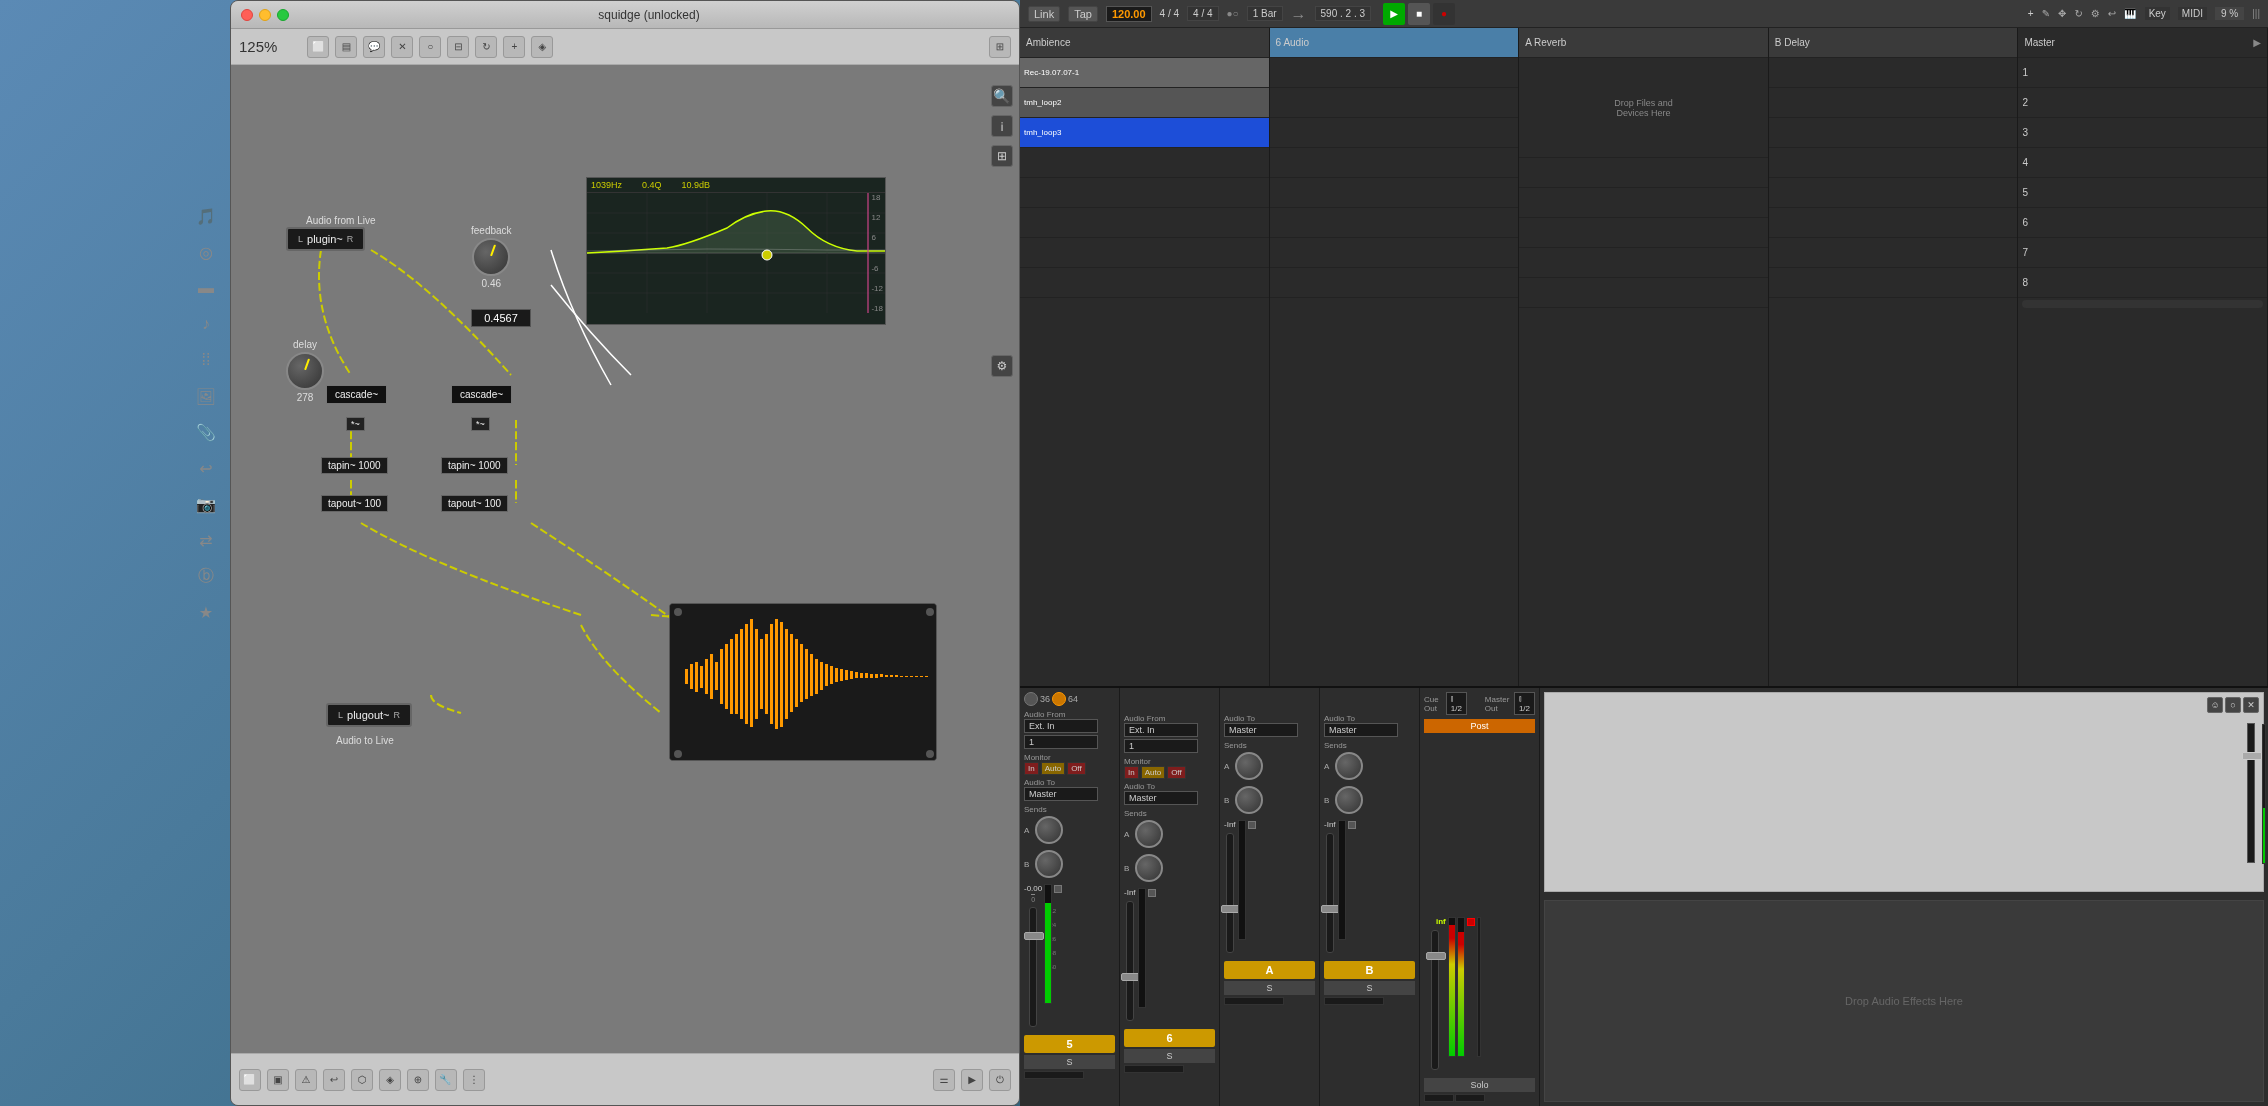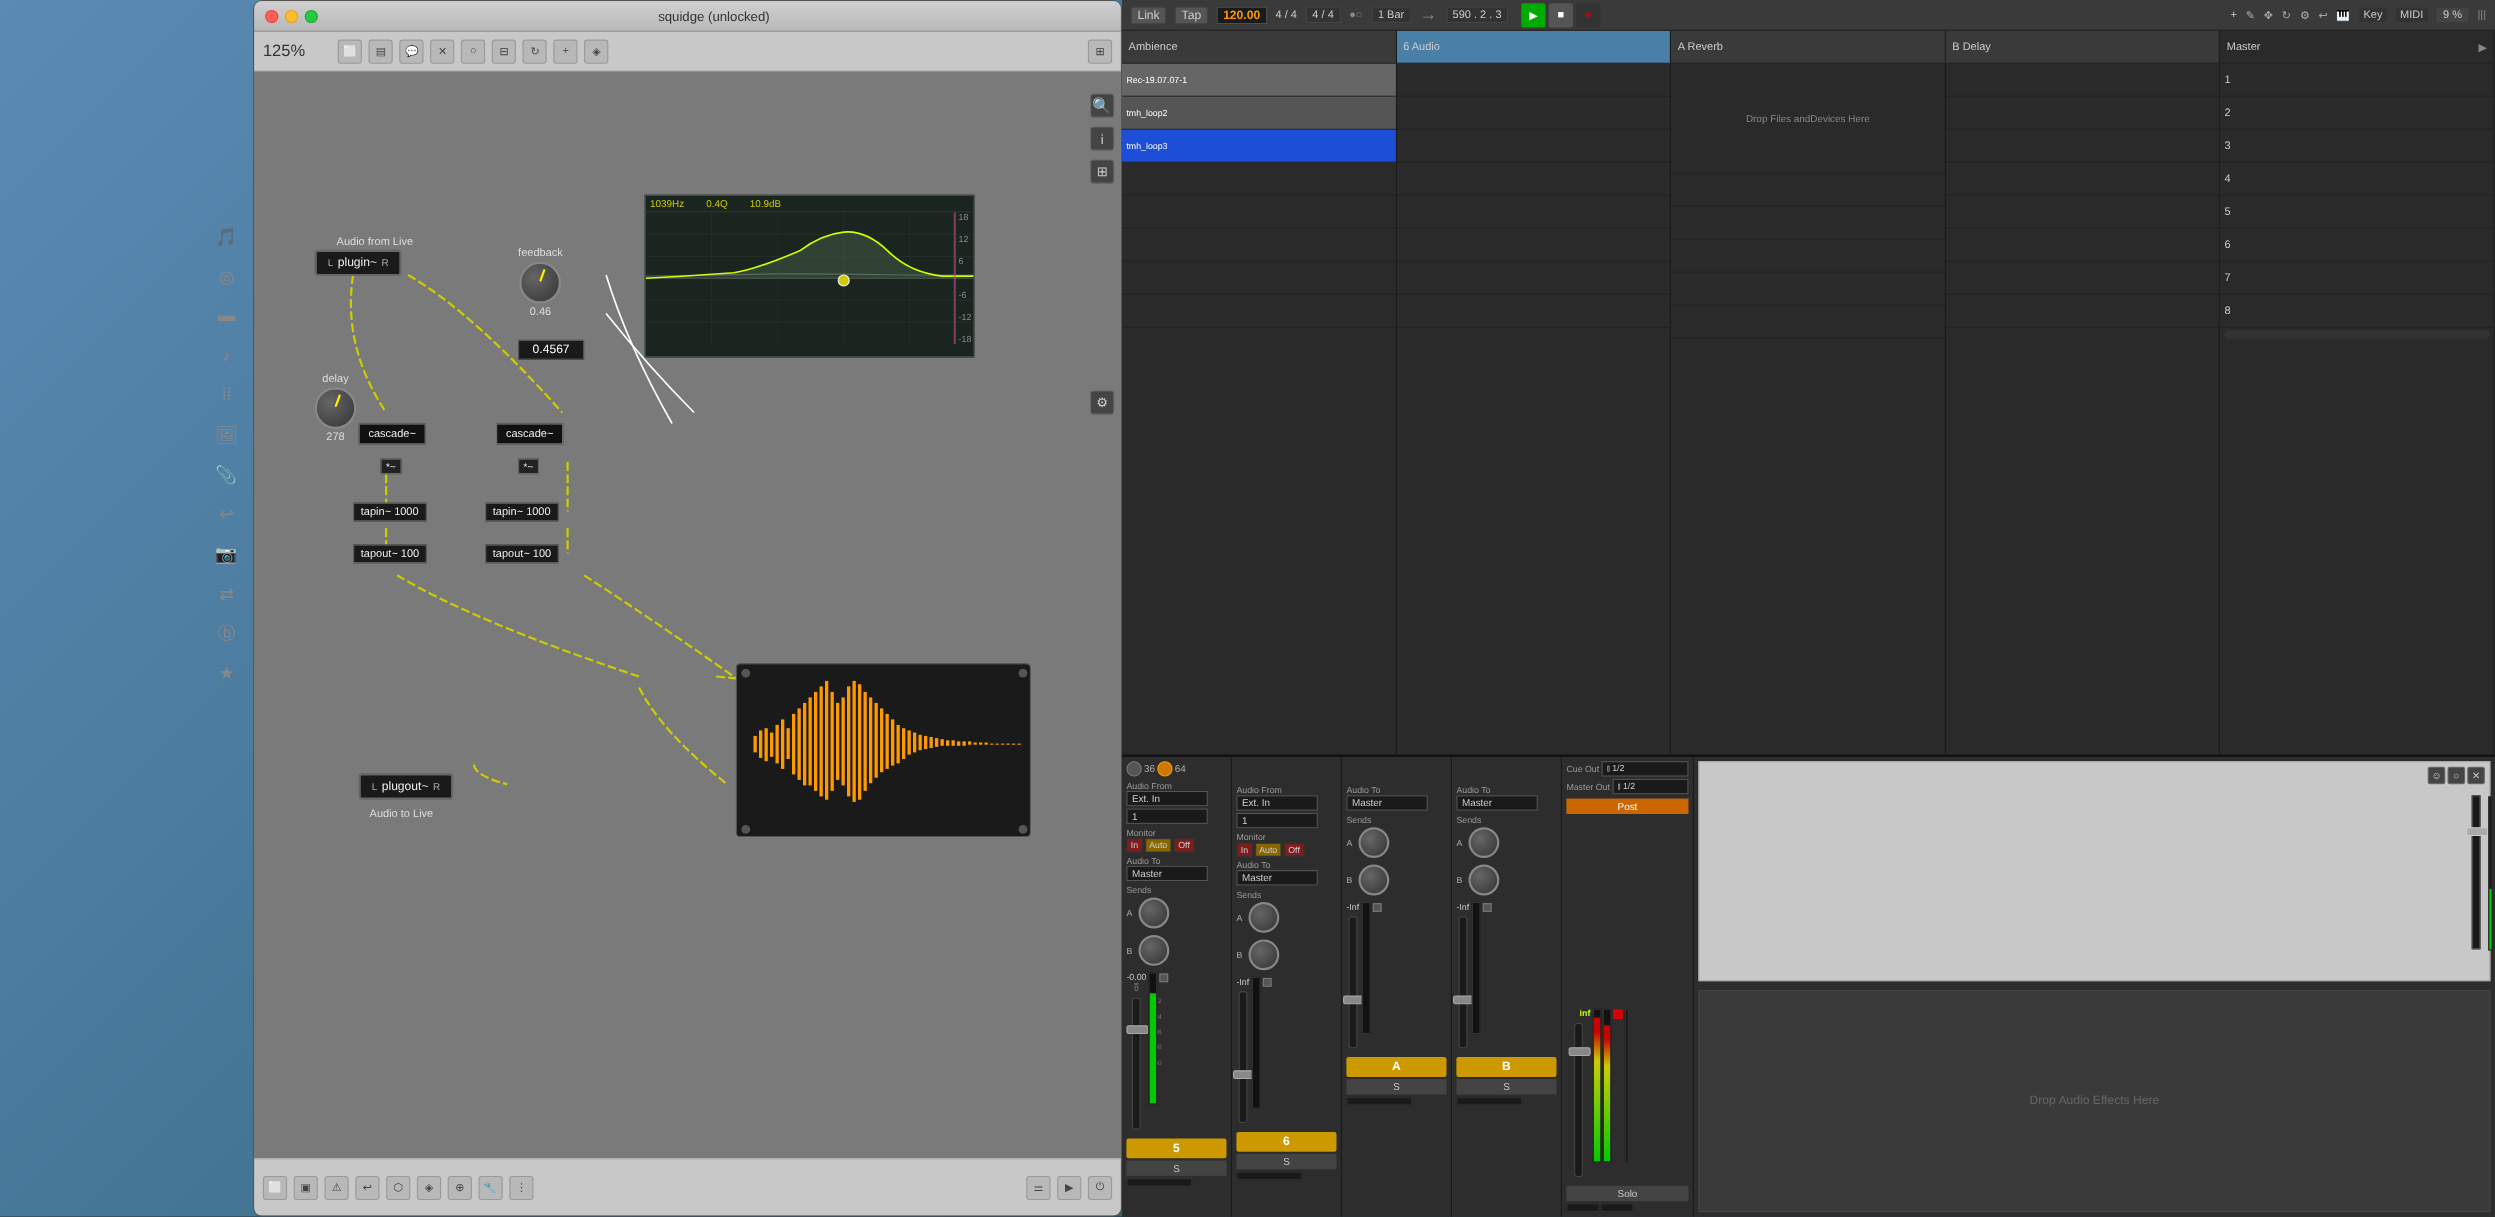--- a/index.html
+++ b/index.html
@@ -725,21 +725,21 @@
       <div class="clip-slot"></div>
       <div class="clip-slot"></div>
       <div class="clip-slot"></div>
     </div>
 
     <div style="display:flex; flex-direction:column; border-right:1px solid #1a1a1a; min-width:90px; flex:1;">
       <div class="live-track-header colored-areverb">
         <span>A Reverb</span>
       </div>
 
-      <div style="height:100px; display:flex; flex-direction:row; align-items:center; justify-content:center; color:#888; font-size:9px; border-bottom:1px solid #222; padding:4px;">
+      <div style="height:100px; display:flex; flex-direction:column; align-items:center; justify-content:center; color:#888; font-size:9px; border-bottom:1px solid #222; padding:4px;">
         <span>Drop Files and</span>
         <span>Devices Here</span>
       </div>
       <div class="clip-slot"></div>
       <div class="clip-slot"></div>
       <div class="clip-slot"></div>
       <div class="clip-slot"></div>
       <div class="clip-slot"></div>
     </div>
 
@@ -950,21 +950,21 @@
           <div class="level-fill level-fill-green" style="height:0%;"></div>
         </div>
         <div style="width:8px; height:8px; background:#555; border:1px solid #777; margin-top:1px;"></div>
       </div>
       <div style="background:#cc9900; color:#fff; text-align:center; padding:3px; font-size:11px; font-weight:bold; margin-top:4px; cursor:pointer; border-radius:2px;">B</div>
       <div style="background:#444; color:#ccc; text-align:center; padding:2px; font-size:9px; margin-top:2px; cursor:pointer;">S</div>
       <div style="width:60px; height:8px; background:#1a1a1a; border:1px solid #333; margin-top:2px;"></div>
     </div>
 
     <div style="display:flex; flex-direction:column; border-right:1px solid #1a1a1a; width:120px; padding:4px; font-size:9px;">
-      <div style="display:flex; flex-direction:column; gap:2px; margin-bottom:4px;">
+      <div style="display:flex; flex-direction:row; gap:18px; margin-bottom:4px;">
         <div style="display:flex; align-items:center; gap:2px;">
           <span style="color:#999; font-size:8px;">Cue Out</span>
           <div style="background:#1a1a1a; border:1px solid #555; color:#ccc; font-size:8px; padding:1px 4px; flex:1;">⫾ 1/2</div>
         </div>
         <div style="display:flex; align-items:center; gap:2px;">
           <span style="color:#999; font-size:8px;">Master Out</span>
           <div style="background:#1a1a1a; border:1px solid #555; color:#ccc; font-size:8px; padding:1px 4px; flex:1;">⫾ 1/2</div>
         </div>
       </div>
 

